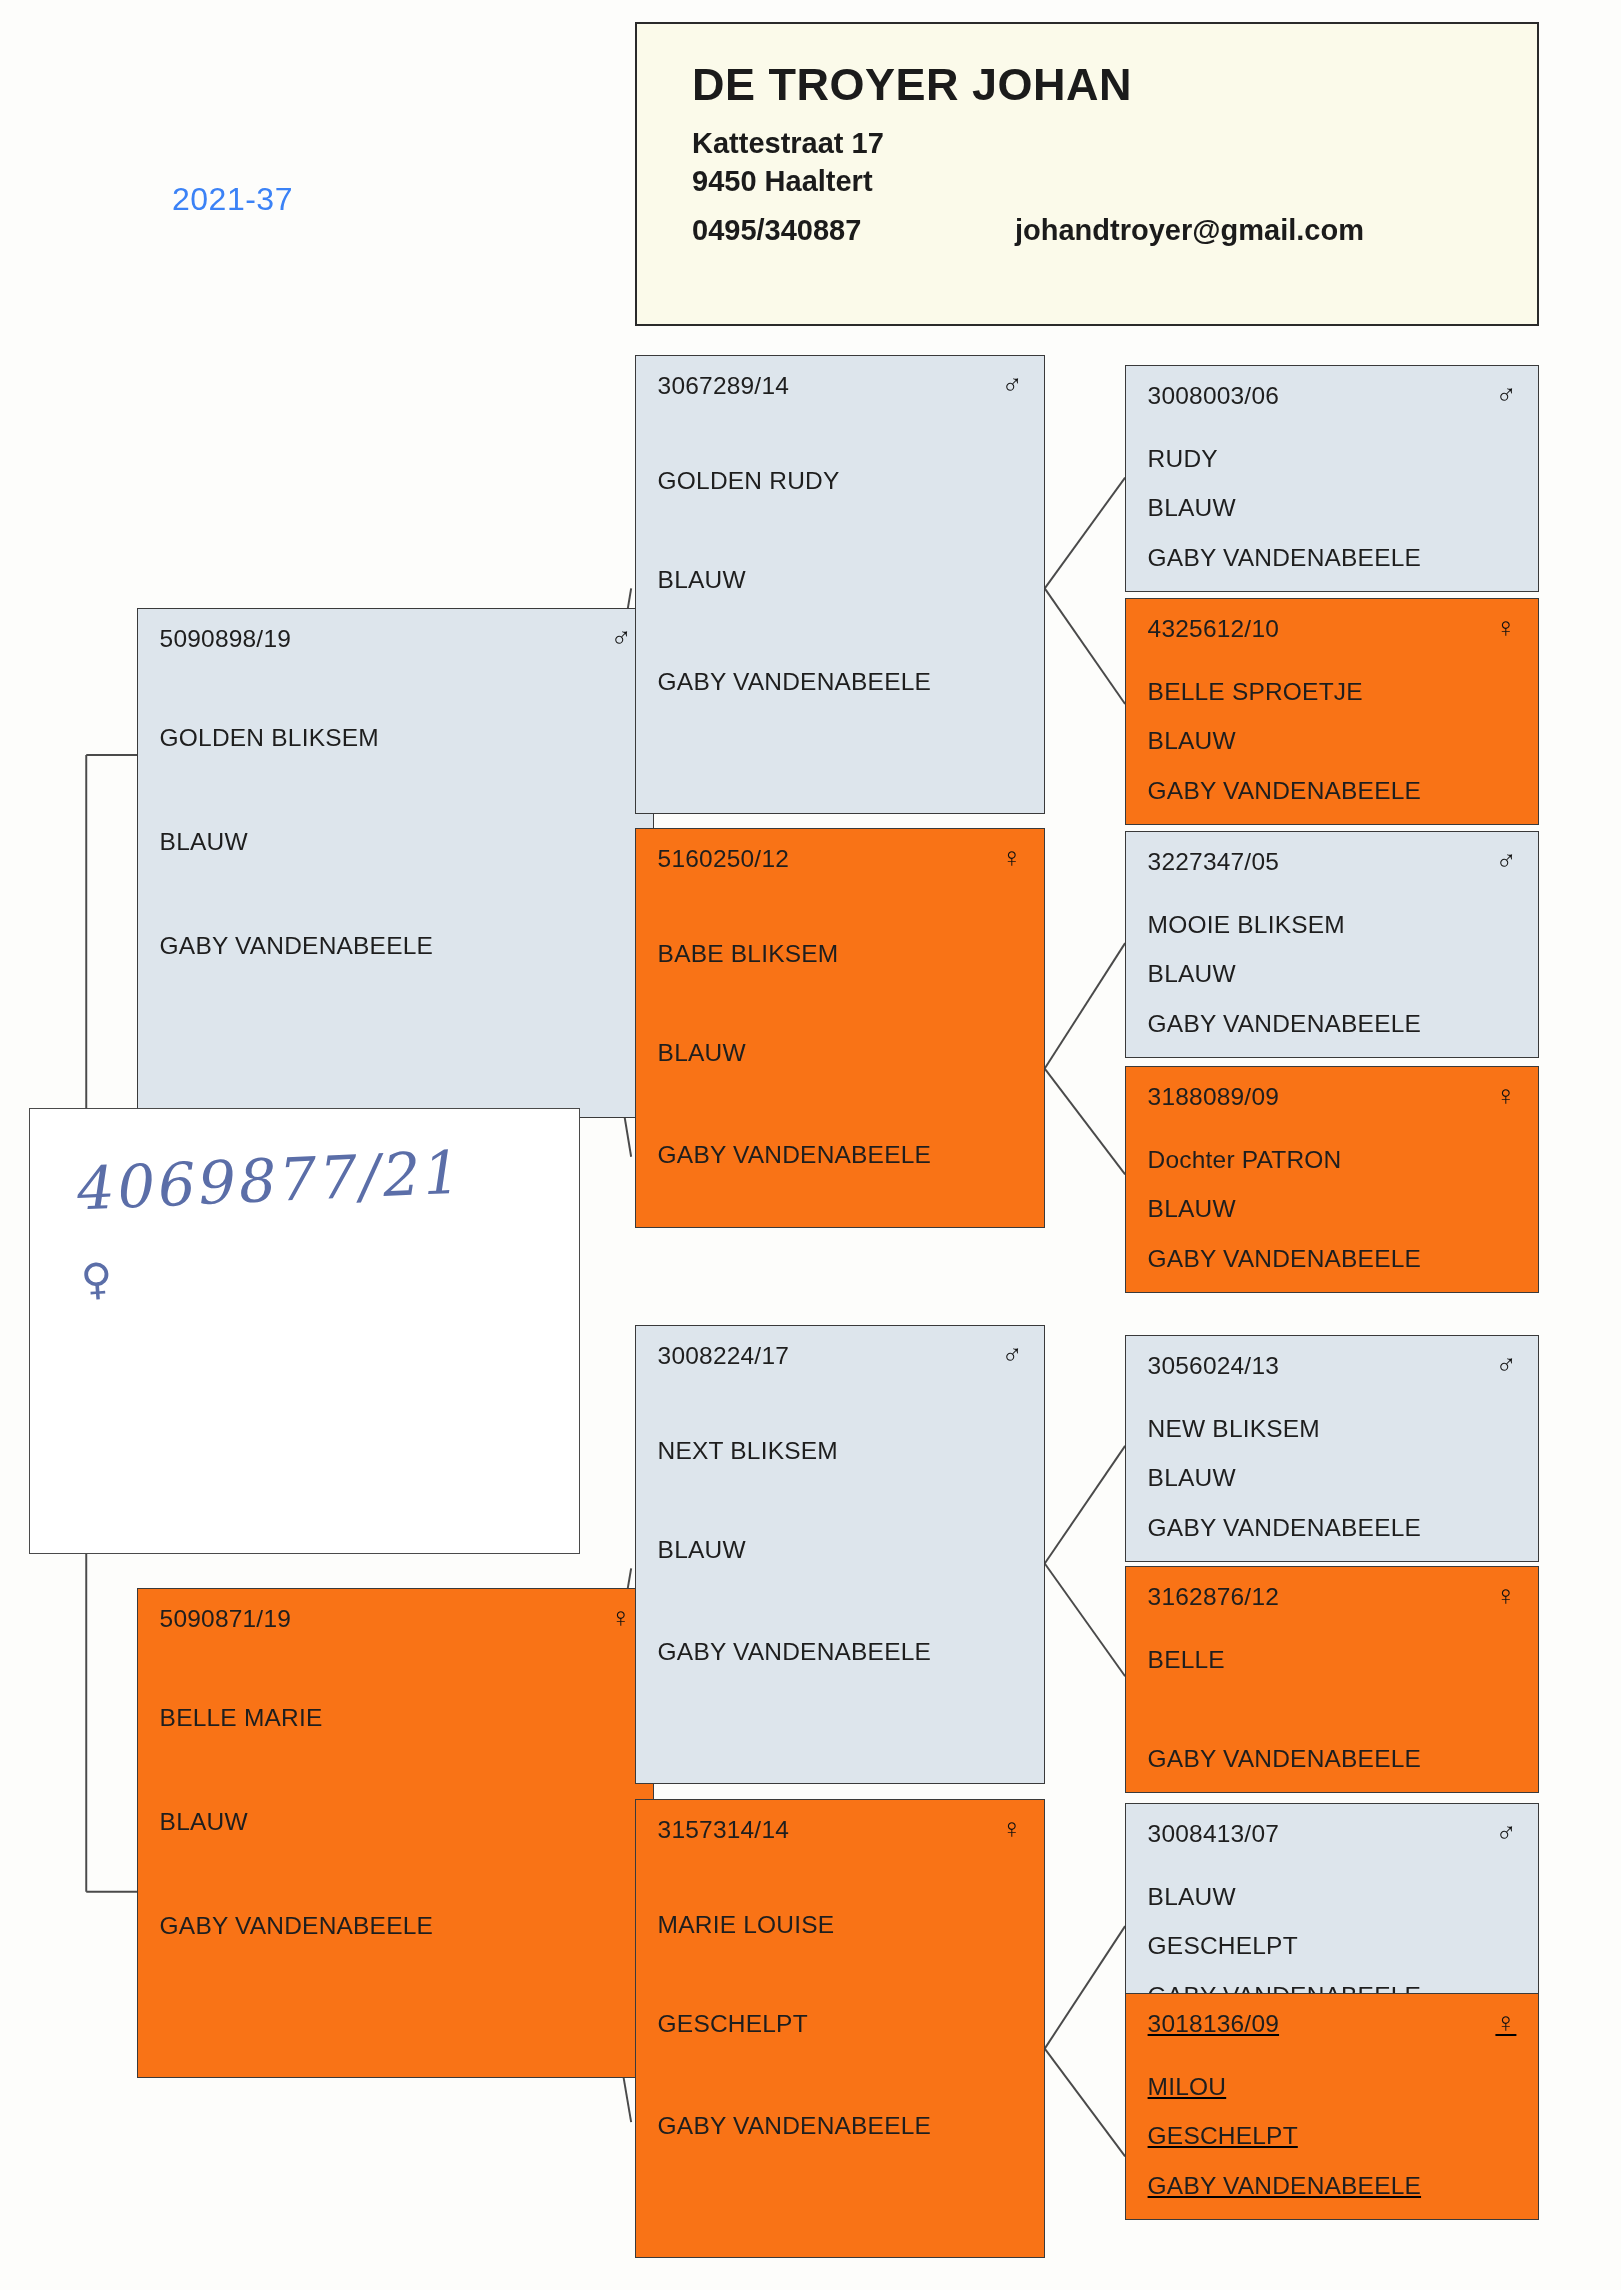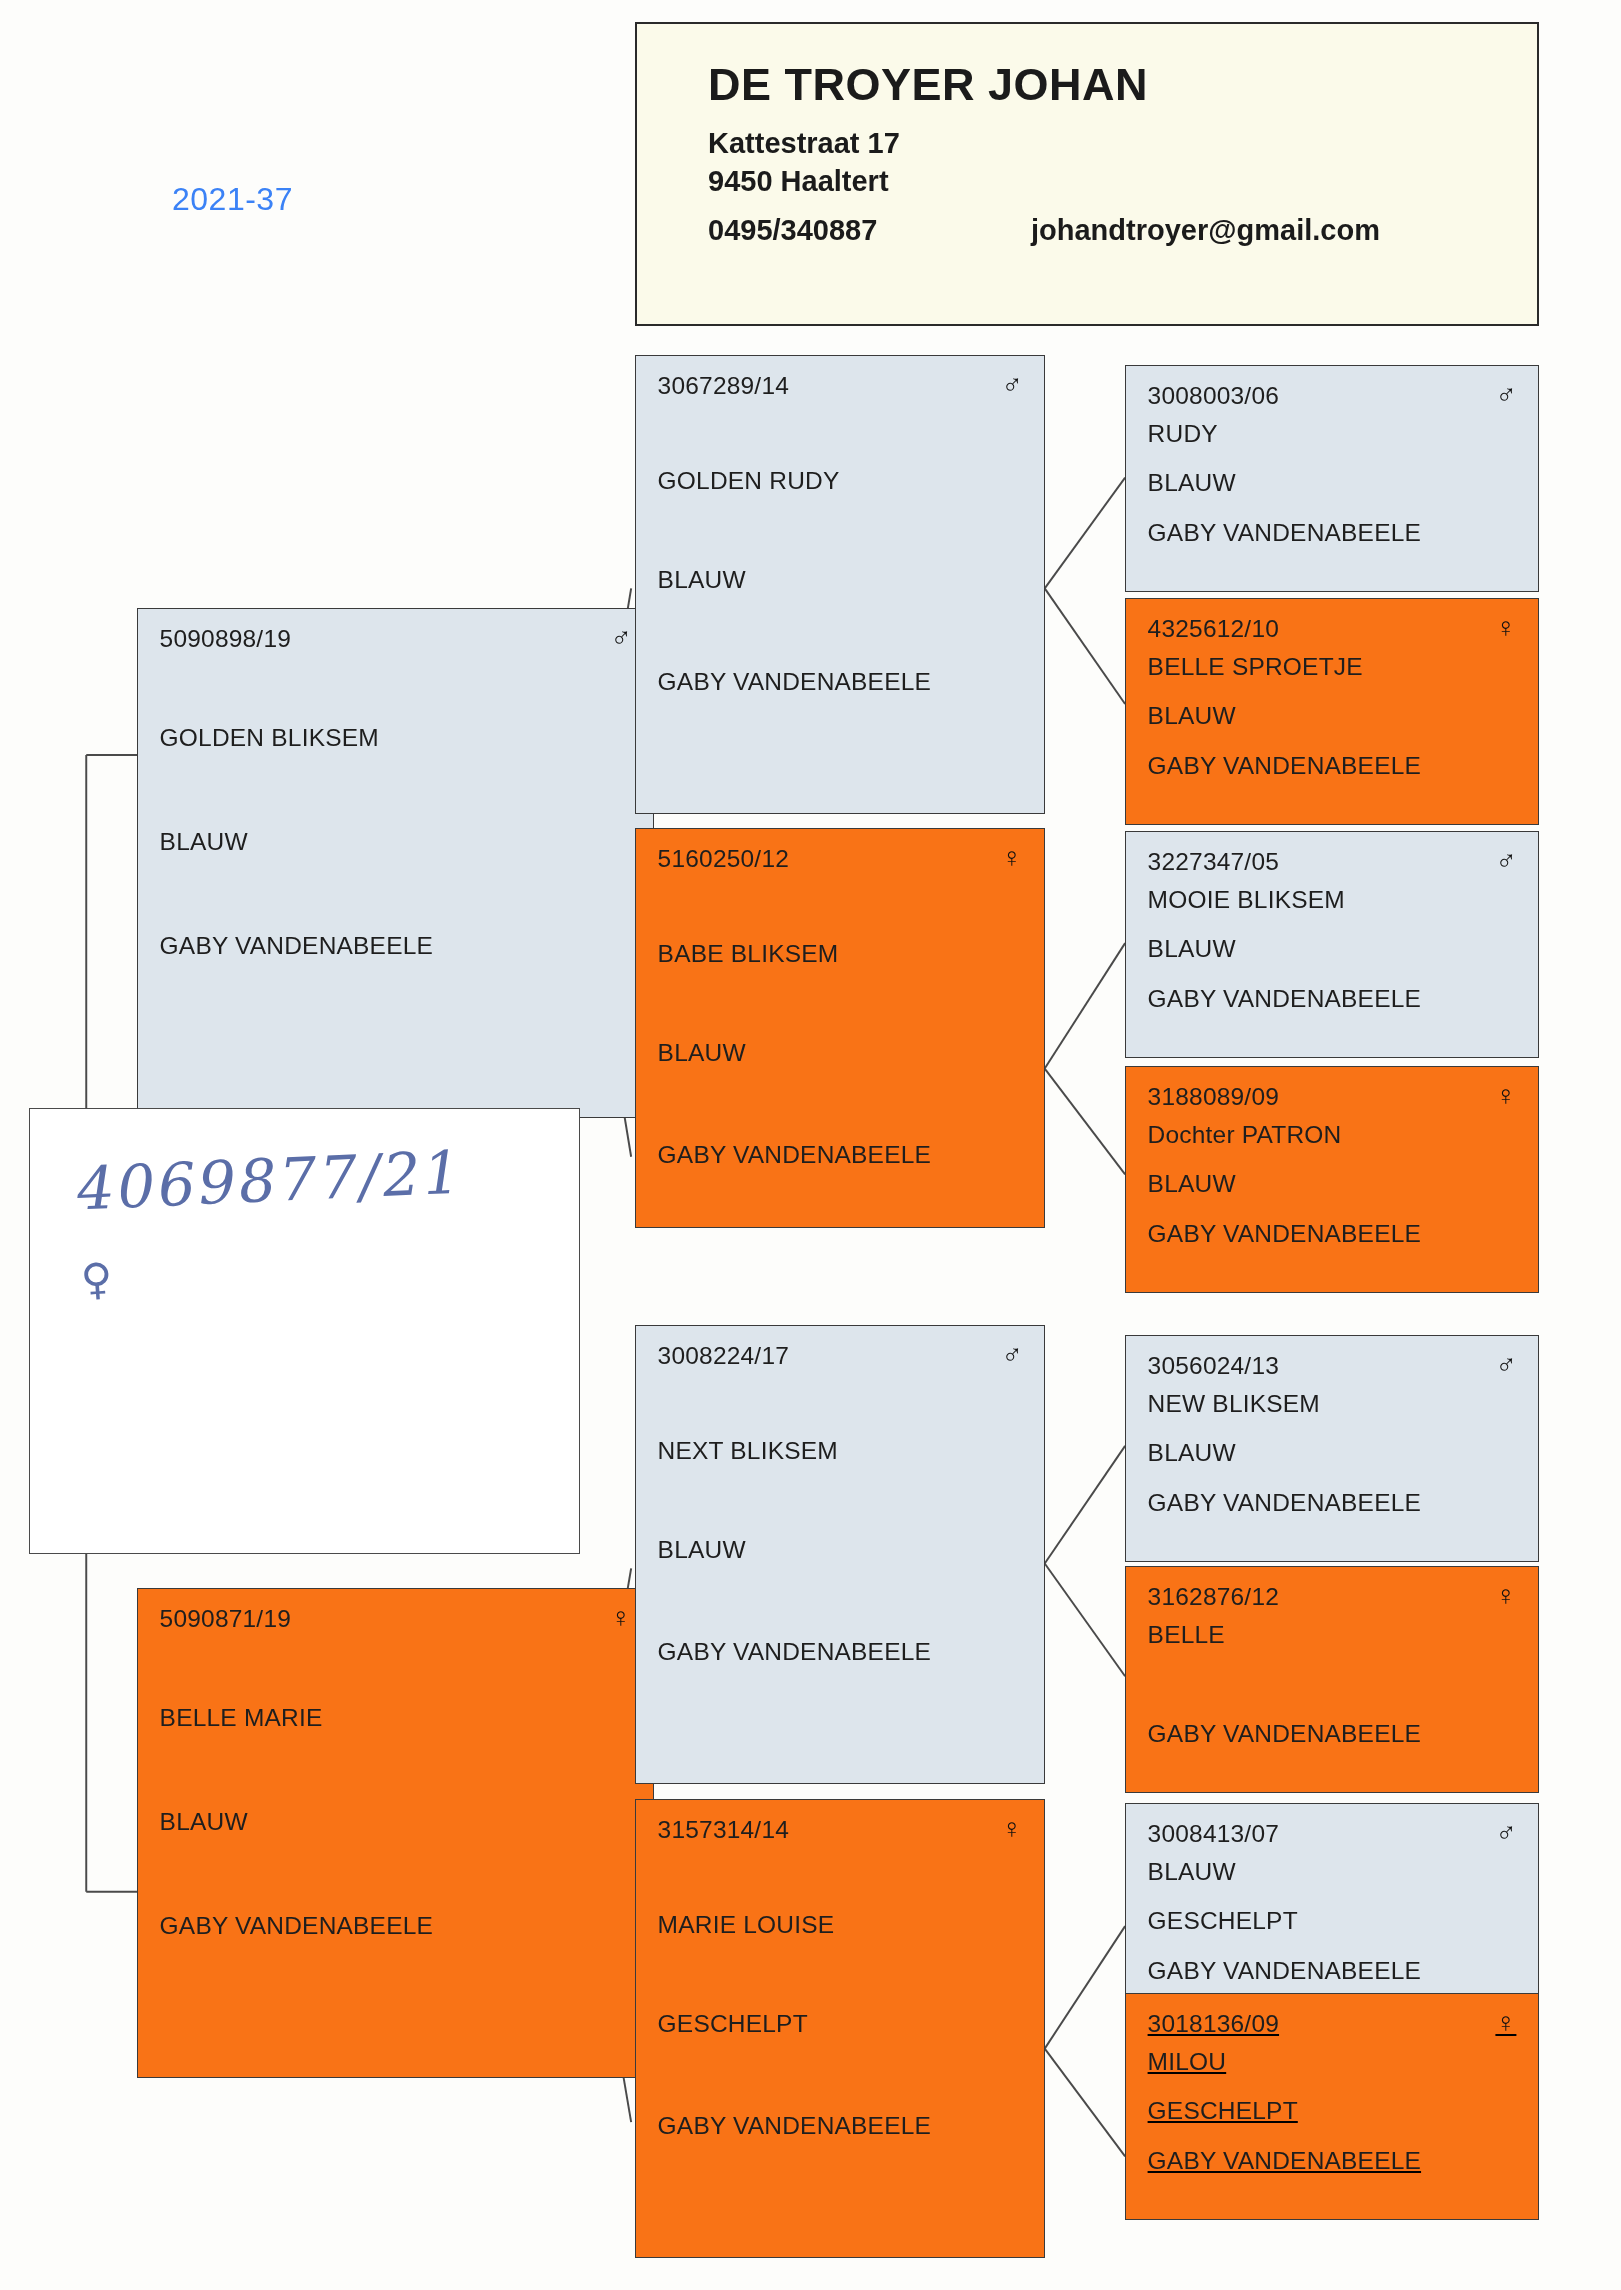--- a/index.html
+++ b/index.html
@@ -25,21 +25,21 @@
   
   .breeder-card {
     position: absolute;
     left: 635px;
     top: 21.6px;
     width: 904px;
     height: 304px;
     background: #fbfaea;
     border: 2px solid #2a2a2a;
     box-sizing: border-box;
-    padding: 37px 0 0 71px;
+    padding: 37px 0 0 55px;
   }
   .breeder-name {
     font-size: 45px;
     font-weight: bold;
     letter-spacing: 0.5px;
     color: #1b1b1b;
     line-height: 1.05;
     margin-bottom: 17.6px;
   }
   .breeder-line {
@@ -105,21 +105,21 @@
   .gen1 .pbreeder{ margin-top: 76px; }
 
   
   .gen2 { width: 410px; }
   .gen2 .pname   { margin-top: 67px; }
   .gen2 .pcolor  { margin-top: 71px; }
   .gen2 .pbreeder{ margin-top: 74px; }
 
   
   .gen3 { width: 414px; height: 227px; }
-  .gen3 .pname   { margin-top: 10px; }
+  .gen3 .pname   { margin-top: 35px; }
   .gen3 .pcolor  { margin-top: 21.6px; }
   .gen3 .pbreeder{ margin-top: 21.6px; }
   .gen3 .pcolor.blank { visibility: hidden; }
 
   
   .hand-card {
     position: absolute;
     left: 29px;
     top: 1108px;
     width: 551px;

